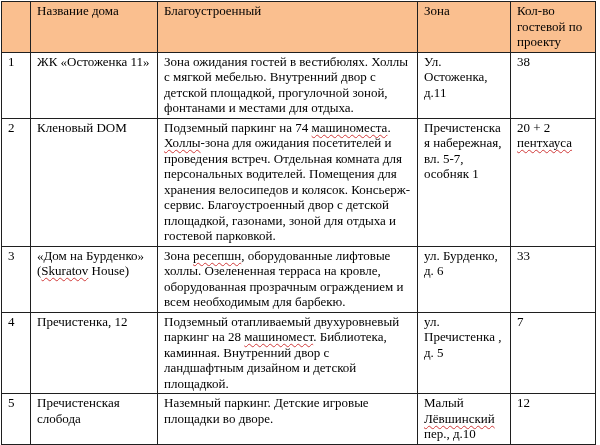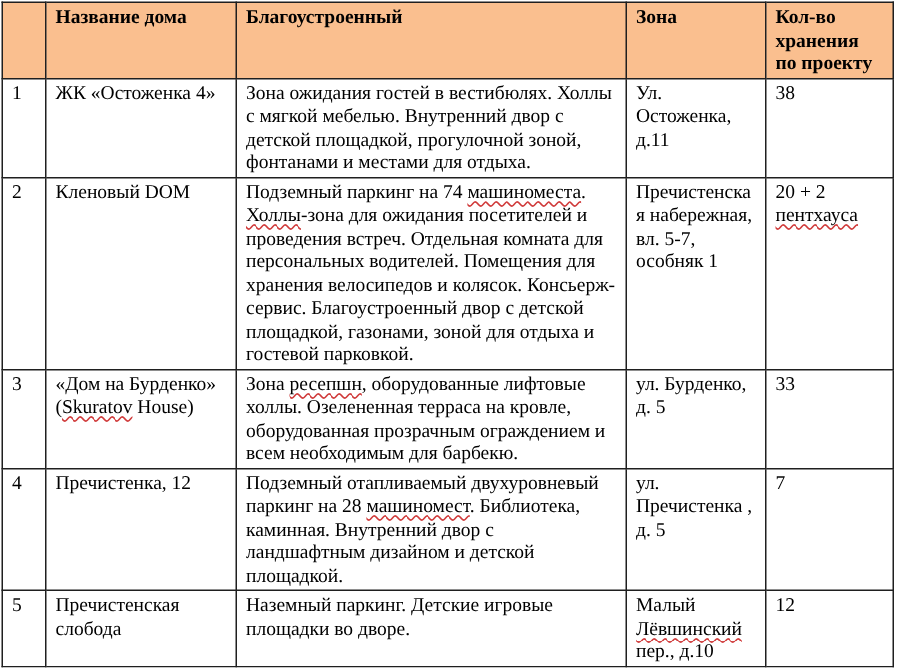--- a/index.html
+++ b/index.html
@@ -30,21 +30,21 @@
     vertical-align: top;
     text-align: left;
     font-size: 13px;
     line-height: 15.5px;
     padding: 1px 6px 2px 6px;
     overflow-wrap: break-word;
     word-wrap: break-word;
   }
   table.club-table th {
     background: var(--header-bg, #FABF8F);
-    font-weight: bold;
+    font-weight: normal;
   }
   .sq-red {
     text-decoration: underline;
     text-decoration-style: wavy;
     text-decoration-color: var(--sq-red, #d03a3a);
     text-decoration-thickness: 1px;
     text-decoration-skip-ink: none;
     text-underline-offset: 2px;
   }
   .sq-green {
@@ -68,43 +68,43 @@
       <col style="width:260px">
       <col style="width:93px">
       <col style="width:85px">
     </colgroup>
     <thead>
       <tr>
           <th></th>
           <th>Название дома</th>
           <th>Благоустроенный</th>
           <th>Зона</th>
-          <th>Кол-во хранения по проекту</th>
+          <th>Кол-во гостевой по проекту</th>
         </tr>
     </thead>
     <tbody>
         <tr>
           <td>1</td>
-          <td>ЖК «Остоженка 4»</td>
+          <td>ЖК «Остоженка 11»</td>
           <td>Зона ожидания гостей в вестибюлях. Холлы с мягкой мебелью. Внутренний двор с детской площадкой, прогулочной зоной, фонтанами и местами для отдыха.</td>
           <td>Ул. Остоженка, д.11</td>
           <td>38</td>
         </tr>
         <tr>
           <td>2</td>
           <td>Кленовый DOM</td>
           <td>Подземный паркинг на 74 <span class="sq-red">машиноместа</span>. <span class="sq-red">Холлы</span>-зона для ожидания посетителей и проведения встреч. Отдельная комната для персональных водителей. Помещения для хранения велосипедов и колясок. Консьерж-сервис. Благоустроенный двор с детской площадкой, газонами, зоной для отдыха и гостевой парковкой.</td>
           <td>Пречистенская набережная, вл. 5-7, особняк 1</td>
           <td>20 + 2 <span class="sq-red">пентхауса</span></td>
         </tr>
         <tr>
           <td>3</td>
           <td>«Дом на Бурденко» (<span class="sq-red">Skuratov</span> House)</td>
           <td>Зона <span class="sq-red">ресепшн</span>, оборудованные лифтовые холлы. Озелененная терраса на кровле, оборудованная прозрачным ограждением и всем необходимым для барбекю.</td>
-          <td>ул. Бурденко, д. 5</td>
+          <td>ул. Бурденко, д. 6</td>
           <td>33</td>
         </tr>
         <tr>
           <td>4</td>
           <td>Пречистенка, 12</td>
           <td>Подземный отапливаемый двухуровневый паркинг на 28 <span class="sq-red">машиномест</span>. Библиотека, каминная. Внутренний двор с ландшафтным дизайном и детской площадкой.</td>
           <td>ул. Пречистенка , д. 5</td>
           <td>7</td>
         </tr>
         <tr>

